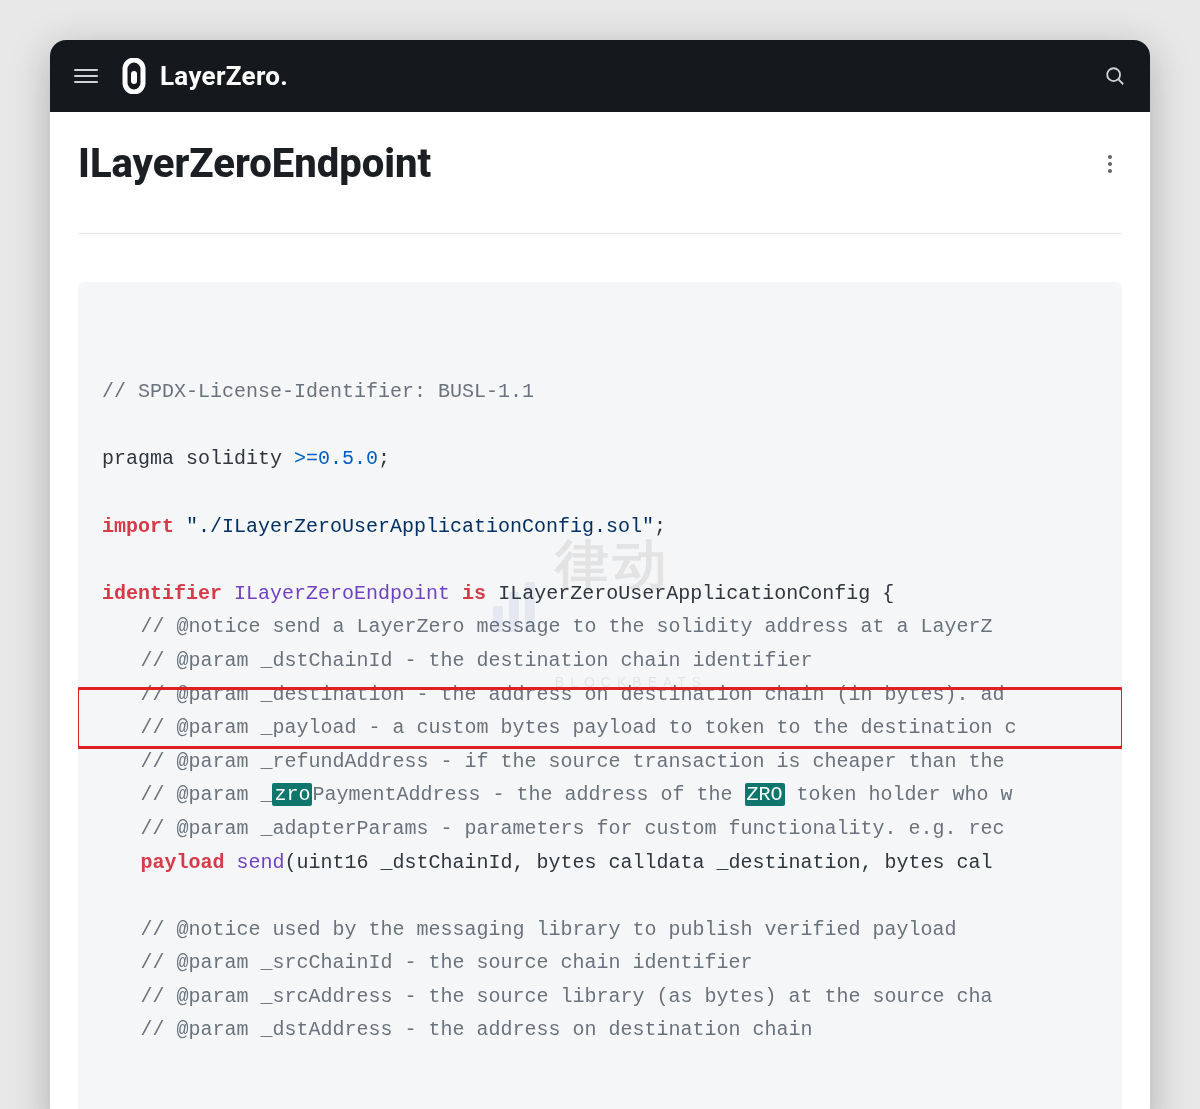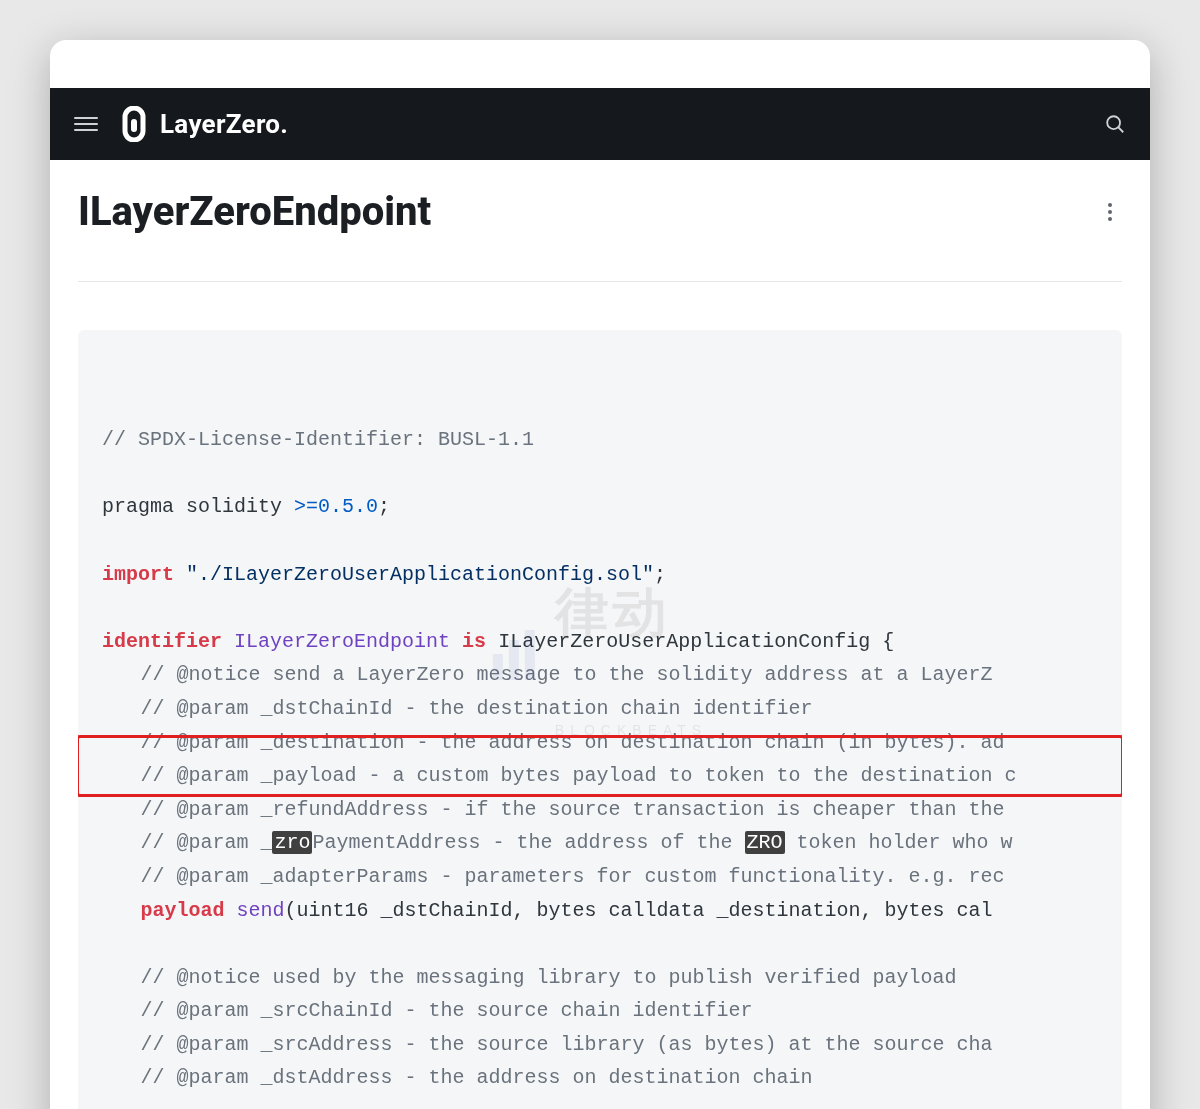--- a/index.html
+++ b/index.html
@@ -1,17 +1,17 @@
 <!DOCTYPE html>
 <html><head>
 <meta charset="utf-8">
 <style>
   html,body{margin:0;padding:0;background:#e8e8e8;font-family:-apple-system,BlinkMacSystemFont,"Segoe UI",Roboto,sans-serif;}
   .frame{width:1100px;margin:40px auto;background:#fff;border-radius:16px;overflow:hidden;box-shadow:0 10px 40px rgba(0,0,0,0.25);}
-  .topbar{background:#15191d;color:#fff;display:flex;align-items:center;padding:18px 24px;gap:22px;margin-top:48px;}
+  .topbar{background:#15191d;color:#fff;display:flex;align-items:center;padding:18px 24px;gap:22px;}
   .hamburger{cursor:pointer;display:flex;flex-direction:column;gap:4px;}
   .hamburger span{display:block;width:24px;height:2px;background:#cfd3d6;border-radius:1px;}
   .brand{display:flex;align-items:center;gap:12px;font-weight:700;font-size:26px;letter-spacing:0.3px;}
   .brand-logo{width:28px;height:36px;position:relative;}
   .brand-logo svg{width:100%;height:100%;}
   .spacer{flex:1;}
   .search-icon{width:22px;height:22px;cursor:pointer;}
   .search-icon svg{width:100%;height:100%;stroke:#cfd3d6;}
   .page{padding:28px 28px 0 28px;}
   .page-head{display:flex;align-items:center;justify-content:space-between;padding-bottom:46px;border-bottom:1px solid #e4e6e8;}
@@ -19,21 +19,21 @@
   .kebab{cursor:pointer;padding:6px 10px;color:#5a6067;font-size:22px;letter-spacing:1px;}
   .kebab span{display:block;width:4px;height:4px;background:#5f656c;border-radius:50%;margin:3px 0;}
   .codebox{margin-top:48px;background:#f5f6f7;border-radius:6px;padding:26px 24px;font-family:"SFMono-Regular",Consolas,"Liberation Mono",Menlo,monospace;font-size:20px;line-height:1.68;color:#2f363d;overflow:hidden;white-space:pre;position:relative;}
   .c-comment{color:#6a737d;}
   .c-keyword{color:#d73a49;font-weight:700;}
   .c-string{color:#032f62;}
   .c-ident{color:#6f42c1;}
   .c-num{color:#005cc5;}
   .codebox .indent{display:inline-block;width:3.2ch;}
   .hl-box{position:absolute;border:3px solid #e02020;border-radius:4px;pointer-events:none;}
-  .hl-text{background:#404040;color:#fff;padding:0 2px;border-radius:2px;}
+  .hl-text{background:#0f766e;color:#fff;padding:0 2px;border-radius:2px;}
   .watermark{position:absolute;top:170px;left:50%;transform:translateX(-50%);display:flex;align-items:center;gap:14px;opacity:0.08;pointer-events:none;user-select:none;}
   .wm-bars{display:flex;gap:6px;align-items:flex-end;}
   .wm-bars span{width:10px;background:#3a4ea8;display:block;}
   .wm-text{font-family:sans-serif;font-weight:900;font-size:54px;letter-spacing:4px;color:#1a1a1a;}
   .wm-sub{font-family:sans-serif;font-size:14px;letter-spacing:6px;color:#1a1a1a;margin-top:-6px;}
 </style>
 </head>
 <body>
 
 <div class="frame">

